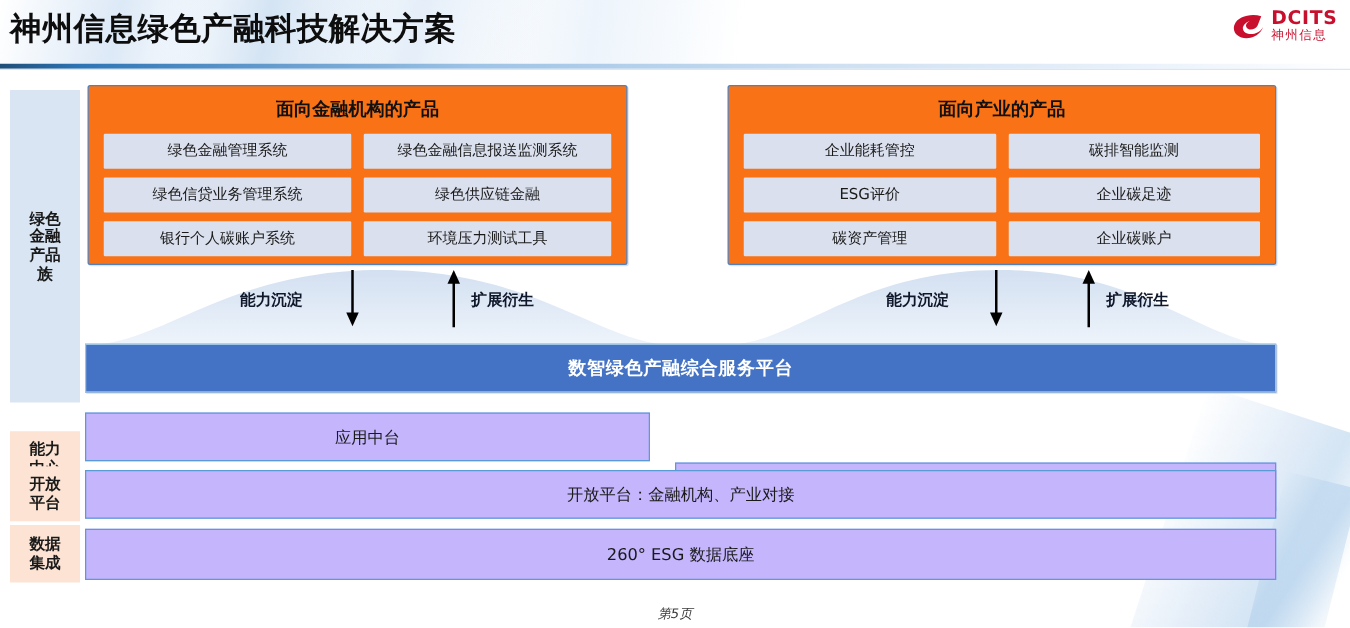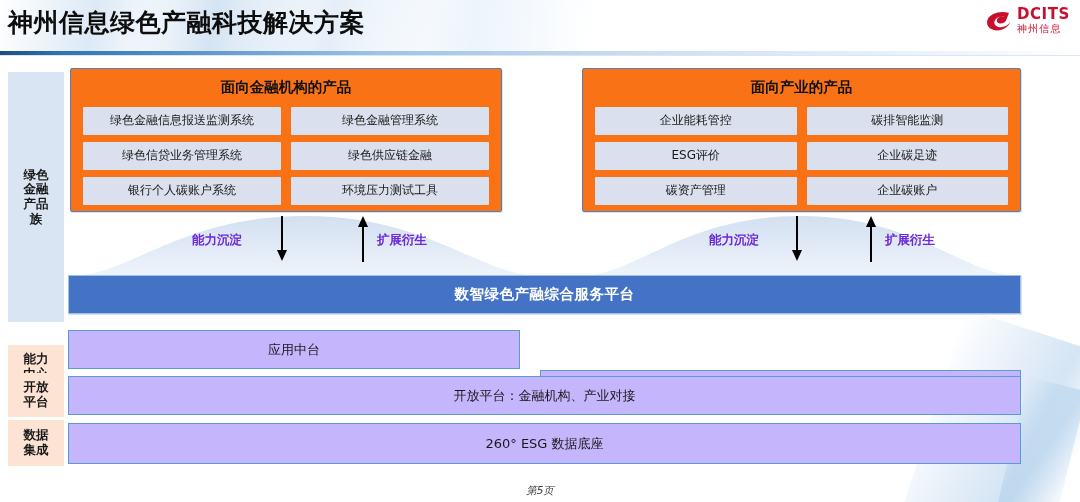--- a/index.html
+++ b/index.html
@@ -59,21 +59,21 @@
   .panel-title{text-align:center;font-size:14.5px;font-weight:bold;color:#111;margin-top:9px;
                font-family:"DejaVu Sans","Liberation Sans",sans-serif;}
   .chips{display:grid;grid-template-columns:1fr 1fr;gap:7px 10px;padding:10px 12px 12px 12px;}
   .chip{background:#dae0ed;color:#1a1a1a;font-size:12px;text-align:center;padding:5px 2px 6px 2px;
         border-radius:1px;white-space:nowrap;overflow:hidden;
         font-family:"DejaVu Sans","Liberation Sans",sans-serif;}
 
   
   .hill{position:absolute;overflow:hidden;}
   .hill svg{display:block;}
-  .flowlbl{position:absolute;font-size:12.5px;font-weight:bold;color:#6d28d9;white-space:nowrap;
+  .flowlbl{position:absolute;font-size:12.5px;font-weight:bold;color:#0f172a;white-space:nowrap;
            font-family:"DejaVu Sans","Liberation Sans",sans-serif;}
   .arrow{position:absolute;}
 
   
   .platbar{position:absolute;background:#4472c4;border:1.5px solid #9dc3e6;
            display:flex;align-items:center;justify-content:center;
            color:#fff;font-size:14.5px;font-weight:bold;letter-spacing:.5px;
            font-family:"DejaVu Sans","Liberation Sans",sans-serif;
            box-shadow:1px 1px 0 rgba(120,150,190,.3);}
 
@@ -150,22 +150,22 @@
           <stop offset="100%" stop-color="#eef4fb"></stop>
         </linearGradient>
       </defs>
       <path d="M0 78 C56 78 103 18 220 18 C337 18 384 78 440 78 Z" fill="url(#hg2)"></path>
     </svg>
   </div>
 
   <div class="panel" style="left:70px;top:68px;width:430px;height:142px;">
     <div class="panel-title">面向金融机构的产品</div>
     <div class="chips">
+      <div class="chip">绿色金融管理系统</div>
       <div class="chip">绿色金融信息报送监测系统</div>
-      <div class="chip">绿色金融管理系统</div>
       <div class="chip">绿色信贷业务管理系统</div>
       <div class="chip">绿色供应链金融</div>
       <div class="chip">银行个人碳账户系统</div>
       <div class="chip">环境压力测试工具</div>
     </div>
   </div>
 
   <div class="panel" style="left:582px;top:68px;width:437px;height:142px;">
     <div class="panel-title">面向产业的产品</div>
     <div class="chips">

